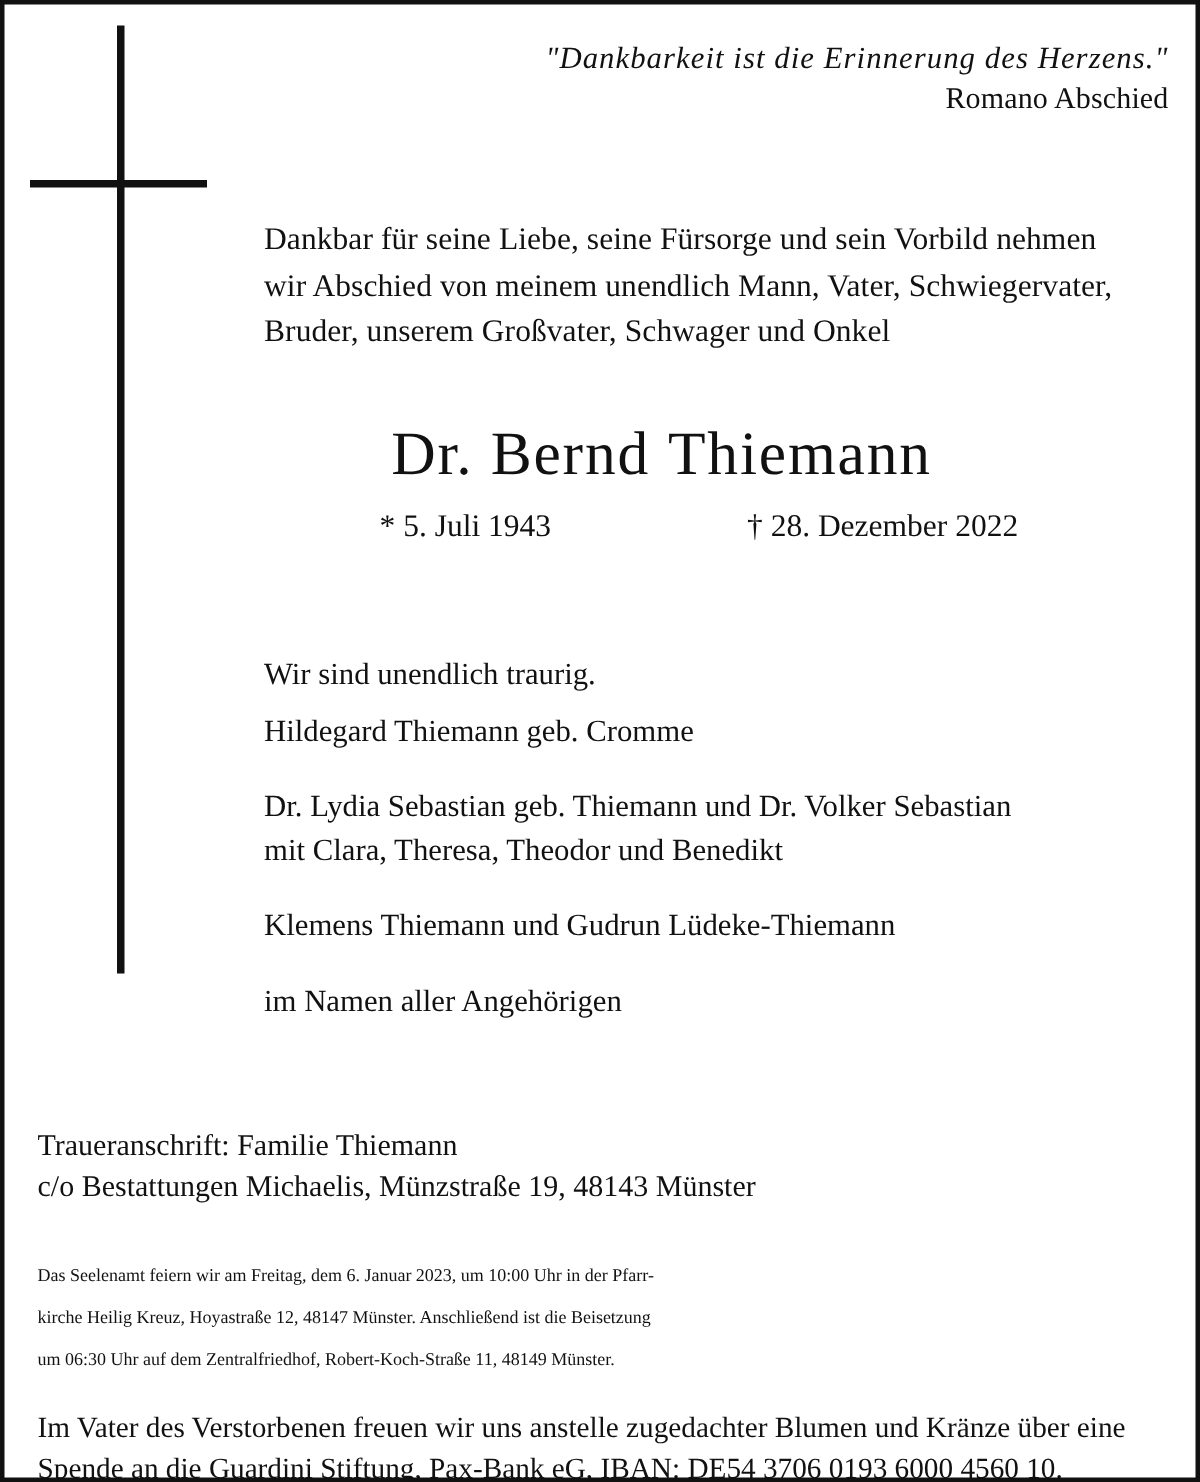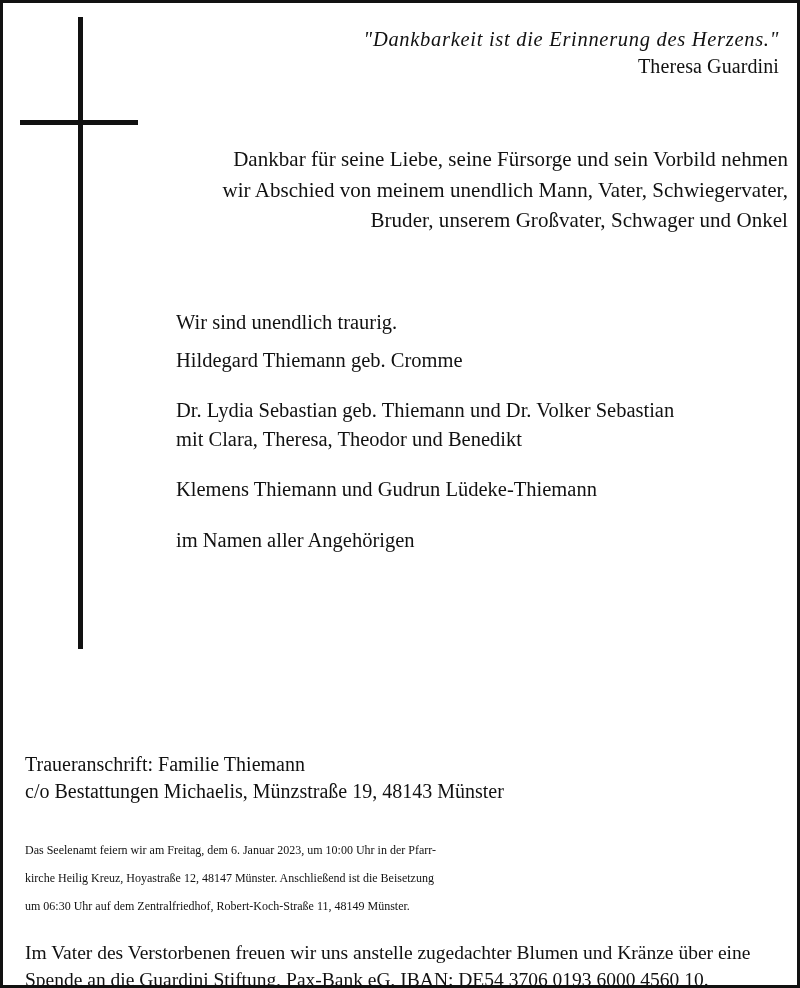--- a/index.html
+++ b/index.html
@@ -80,21 +80,21 @@
     top: 141px;
     width: 612px;
   }
 
   .intro {
     font-size: 21px;
     line-height: 30.5px;
     text-align: left;
     letter-spacing: 0.05px;
   }
-  .intro div { white-space: nowrap; text-align: right; }
+  .intro div { white-space: nowrap; }
 
   .name-wrap {
     margin-top: 41px;
     width: 530px;
     text-align: center;
   }
   .deceased-name {
     font-size: 41px;
     line-height: 50px;
     letter-spacing: 1.2px;
@@ -172,31 +172,38 @@
 
 <div id="notice">
 
   <div class="cross">
     <div class="bar-v"></div>
     <div class="bar-h"></div>
   </div>
 
   <div class="quote-block">
     <div class="quote-text">"Dankbarkeit ist die Erinnerung des Herzens."</div>
-    <div class="quote-author">Theresa Guardini</div>
+    <div class="quote-author">Romano Abschied</div>
   </div>
 
   <div class="main-col">
 
     <div class="intro">
       <div>Dankbar für seine Liebe, seine Fürsorge und sein Vorbild nehmen</div>
       <div>wir Abschied von meinem unendlich Mann, Vater, Schwiegervater,</div>
       <div>Bruder, unserem Großvater, Schwager und Onkel</div>
     </div>
 
+    <div class="name-wrap">
+      <div class="deceased-name"><span>Dr. Bernd</span><span class="gap"></span><span>Thiemann</span></div>
+      <div class="dates">
+        <span class="date-born">* 5. Juli 1943</span>
+        <span class="date-died">† 28. Dezember 2022</span>
+      </div>
+    </div>
 
     <div class="sad-line">Wir sind unendlich traurig.</div>
 
     <div class="survivors">
       <div class="survivor-group">
         <div>Hildegard Thiemann geb. Cromme</div>
       </div>
       <div class="survivor-group">
         <div>Dr. Lydia Sebastian geb. Thiemann und Dr. Volker Sebastian</div>
         <div>mit Clara, Theresa, Theodor und Benedikt</div>

